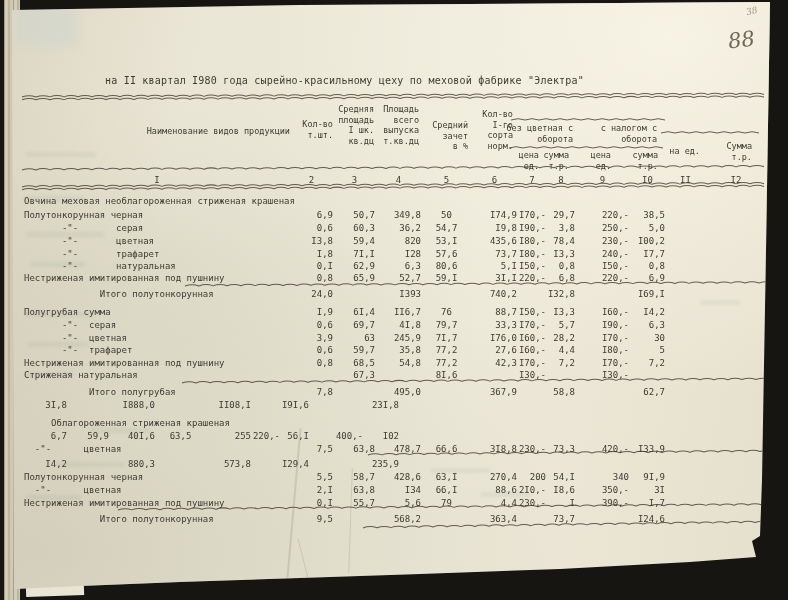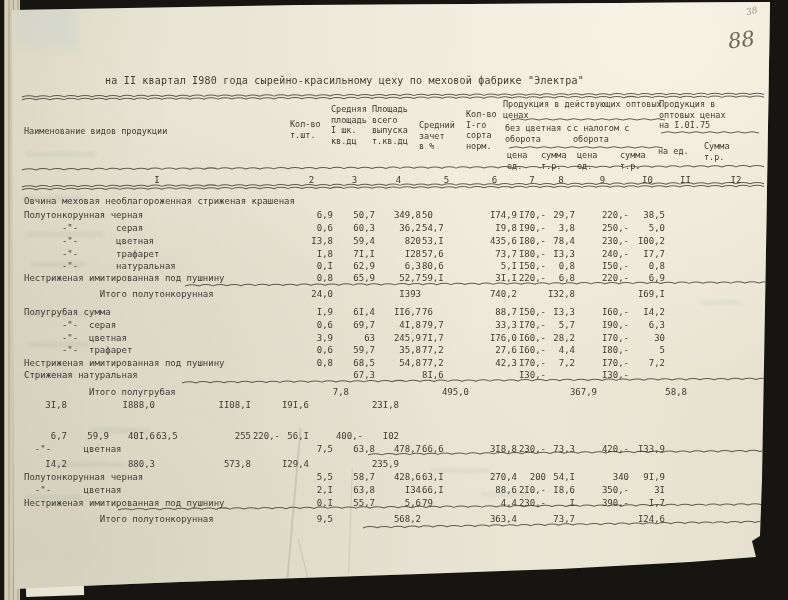--- a/index.html
+++ b/index.html
@@ -11,25 +11,25 @@
   .page{position:absolute;left:0;top:0;width:788px;height:600px;
         clip-path:polygon(12px 10px,300px 5px,770px 2px,766px 250px,762px 480px,760px 536px,752px 541px,756px 557px,690px 562px,560px 569px,420px 574px,300px 578px,180px 582px,80px 586px,14px 589px);
         background:
           radial-gradient(ellipse at 85% 6%, rgba(248,244,230,.9) 0%, rgba(248,244,230,0) 45%),
           radial-gradient(ellipse at 8% 92%, rgba(186,183,160,.45) 0%, rgba(186,183,160,0) 50%),
           radial-gradient(ellipse at 15% 45%, rgba(208,207,188,.35) 0%, rgba(208,207,188,0) 40%),
           linear-gradient(100deg,#dcd7c3 0%,#eae6d6 22%,#ede9d9 60%,#e5e0cd 100%);}
   .t{position:absolute;color:#3e3b31;font-size:8.5px;line-height:10.5px;white-space:pre;}
   .title{font-size:9.5px;font-weight:bold;letter-spacing:1.5px;text-align:center;color:#353227;}
   .subtitle{font-size:10px;text-align:left;letter-spacing:.2px;}
-  .hc{text-align:left;}
+  .hc{text-align:right;}
   .trow{position:absolute;left:24px;width:732px;height:12px;display:flex;font-size:9px;line-height:12px;color:#3e3b31;}
   .lbl{flex:none;width:266px;white-space:pre;}
   .cell{flex:none;text-align:right;white-space:pre;padding-right:1px;}
-  .c2{width:43px}.c3{width:41px}.c4{width:45px}.c5{width:49px;text-align:left}.c6{width:45px}
+  .c2{width:43px}.c3{width:41px}.c4{width:45px}.c5{width:49px;text-align:center}.c6{width:45px}
   .c7{width:28px}.c8{width:28px}.c9{width:53px}.c10{width:35px}.c11{width:39px}.c12{width:60px}
   .numrow .cell,.numrow .lbl{text-align:center;}
   .wavy{position:absolute;height:8px;transform-origin:left center;}
   .mark-88{position:absolute;left:728px;top:28px;font-family:"DejaVu Serif",serif;font-style:italic;
            font-size:21px;color:#55503f;transform:rotate(-7deg);opacity:.85;}
   .mark-sm{position:absolute;left:746px;top:6px;font-family:"DejaVu Serif",serif;font-style:italic;
            font-size:9px;color:#8a8472;transform:rotate(-14deg);opacity:.8;}
   .ghost{position:absolute;background:#6e8e80;opacity:.09;filter:blur(1.6px);border-radius:2px;}
   .patch{position:absolute;left:16px;top:6px;width:62px;height:42px;background:#b7cdd4;opacity:.22;filter:blur(4px);}
   .crease{position:absolute;background:rgba(105,99,82,.18);}
@@ -78,37 +78,32 @@
 всего
 выпуска
 т.кв.дц</div>
     <div class="t hc" style="left:419px;top:120px;width:49px">Средний
 зачет
 в %</div>
     <div class="t hc" style="left:466px;top:109px;width:47px">Кол-во
 I-го
 сорта
 норм.</div>
-    <div class="t hc" style="left:503px;top:99px;width:160px">Продукция в действующих оптовых
-ценах</div>
     <div class="t hc" style="left:505px;top:123px;width:68px">без цветная с
 оборота</div>
     <div class="t hc" style="left:573px;top:123px;width:84px">с налогом с
 оборота</div>
     <div class="t hc" style="left:507px;top:150px;width:32px">цена
 ед.</div>
     <div class="t hc" style="left:541px;top:150px;width:28px">сумма
 т.р.</div>
     <div class="t hc" style="left:577px;top:150px;width:34px">цена
 ед.</div>
     <div class="t hc" style="left:620px;top:150px;width:38px">сумма
 т.р.</div>
-    <div class="t hc" style="left:659px;top:99px;width:97px">Продукция в
-оптовых ценах
-на I.0I.75</div>
     <div class="t hc" style="left:658px;top:146px;width:42px">на ед.</div>
     <div class="t hc" style="left:704px;top:141px;width:48px">Сумма
 т.р.</div>
 
     <div class="wavy dbl" style="left:22px;top:94px;width:738px;transform:rotate(-0.2deg)">
         <svg width="752" height="10" style="overflow: visible; display: block;">
           <path d="M0 3 q7 -2.6 14 0 q7 -2.6 14 0 q7 -2.6 14 0 q7 -2.6 14 0 q7 -2.6 14 0 q7 -2.6 14 0 q7 -2.6 14 0 q7 -2.6 14 0 q7 -2.6 14 0 q7 -2.6 14 0 q7 -2.6 14 0 q7 -2.6 14 0 q7 -2.6 14 0 q7 -2.6 14 0 q7 -2.6 14 0 q7 -2.6 14 0 q7 -2.6 14 0 q7 -2.6 14 0 q7 -2.6 14 0 q7 -2.6 14 0 q7 -2.6 14 0 q7 -2.6 14 0 q7 -2.6 14 0 q7 -2.6 14 0 q7 -2.6 14 0 q7 -2.6 14 0 q7 -2.6 14 0 q7 -2.6 14 0 q7 -2.6 14 0 q7 -2.6 14 0 q7 -2.6 14 0 q7 -2.6 14 0 q7 -2.6 14 0 q7 -2.6 14 0 q7 -2.6 14 0 q7 -2.6 14 0 q7 -2.6 14 0 q7 -2.6 14 0 q7 -2.6 14 0 q7 -2.6 14 0 q7 -2.6 14 0 q7 -2.6 14 0 q7 -2.6 14 0 q7 -2.6 14 0 q7 -2.6 14 0 q7 -2.6 14 0 q7 -2.6 14 0 q7 -2.6 14 0 q7 -2.6 14 0 q7 -2.6 14 0 q7 -2.6 14 0 q7 -2.6 14 0 q7 -2.6 14 0" fill="none" stroke="rgba(62,58,46,0.8)" stroke-width="1"></path>
           <path d="M0 5.8 q7 -2.6 14 0 q7 -2.6 14 0 q7 -2.6 14 0 q7 -2.6 14 0 q7 -2.6 14 0 q7 -2.6 14 0 q7 -2.6 14 0 q7 -2.6 14 0 q7 -2.6 14 0 q7 -2.6 14 0 q7 -2.6 14 0 q7 -2.6 14 0 q7 -2.6 14 0 q7 -2.6 14 0 q7 -2.6 14 0 q7 -2.6 14 0 q7 -2.6 14 0 q7 -2.6 14 0 q7 -2.6 14 0 q7 -2.6 14 0 q7 -2.6 14 0 q7 -2.6 14 0 q7 -2.6 14 0 q7 -2.6 14 0 q7 -2.6 14 0 q7 -2.6 14 0 q7 -2.6 14 0 q7 -2.6 14 0 q7 -2.6 14 0 q7 -2.6 14 0 q7 -2.6 14 0 q7 -2.6 14 0 q7 -2.6 14 0 q7 -2.6 14 0 q7 -2.6 14 0 q7 -2.6 14 0 q7 -2.6 14 0 q7 -2.6 14 0 q7 -2.6 14 0 q7 -2.6 14 0 q7 -2.6 14 0 q7 -2.6 14 0 q7 -2.6 14 0 q7 -2.6 14 0 q7 -2.6 14 0 q7 -2.6 14 0 q7 -2.6 14 0 q7 -2.6 14 0 q7 -2.6 14 0 q7 -2.6 14 0 q7 -2.6 14 0 q7 -2.6 14 0 q7 -2.6 14 0" fill="none" stroke="rgba(62,58,46,0.8)" stroke-width="1"></path>
         </svg>
       </div>
@@ -368,21 +363,21 @@
           <div class="cell c4"></div>
           <div class="cell c5">8I,6</div>
           <div class="cell c6"></div>
           <div class="cell c7">I30,-</div>
           <div class="cell c8"></div>
           <div class="cell c9">I30,-</div>
           <div class="cell c10"></div>
           <div class="cell c11"></div>
           <div class="cell c12"></div>
         </div>
-        <div class="trow tot" style="top: 386px; gap: 16px;">
+        <div class="trow tot" style="top: 386px;">
           <div class="lbl">            Итого полугрубая</div>
           <div class="cell c2">7,8</div>
           <div class="cell c3"></div>
           <div class="cell c4">495,0</div>
           <div class="cell c5"></div>
           <div class="cell c6">367,9</div>
           <div class="cell c7"></div>
           <div class="cell c8">58,8</div>
           <div class="cell c9"></div>
           <div class="cell c10">62,7</div>
@@ -396,20 +391,21 @@
           <div class="cell c5"></div>
           <div class="cell c6">II08,I</div>
           <div class="cell c7"></div>
           <div class="cell c8">I9I,6</div>
           <div class="cell c9"></div>
           <div class="cell c10">23I,8</div>
           <div class="cell c11"></div>
           <div class="cell c12"></div>
         </div>
         <div class="trow sec" style="top: 417px;">
+          <div class="lbl">     Облагороженная стриженая крашеная</div>
           <div class="cell c2"></div>
           <div class="cell c3"></div>
           <div class="cell c4"></div>
           <div class="cell c5"></div>
           <div class="cell c6"></div>
           <div class="cell c7"></div>
           <div class="cell c8"></div>
           <div class="cell c9"></div>
           <div class="cell c10"></div>
           <div class="cell c11"></div>

